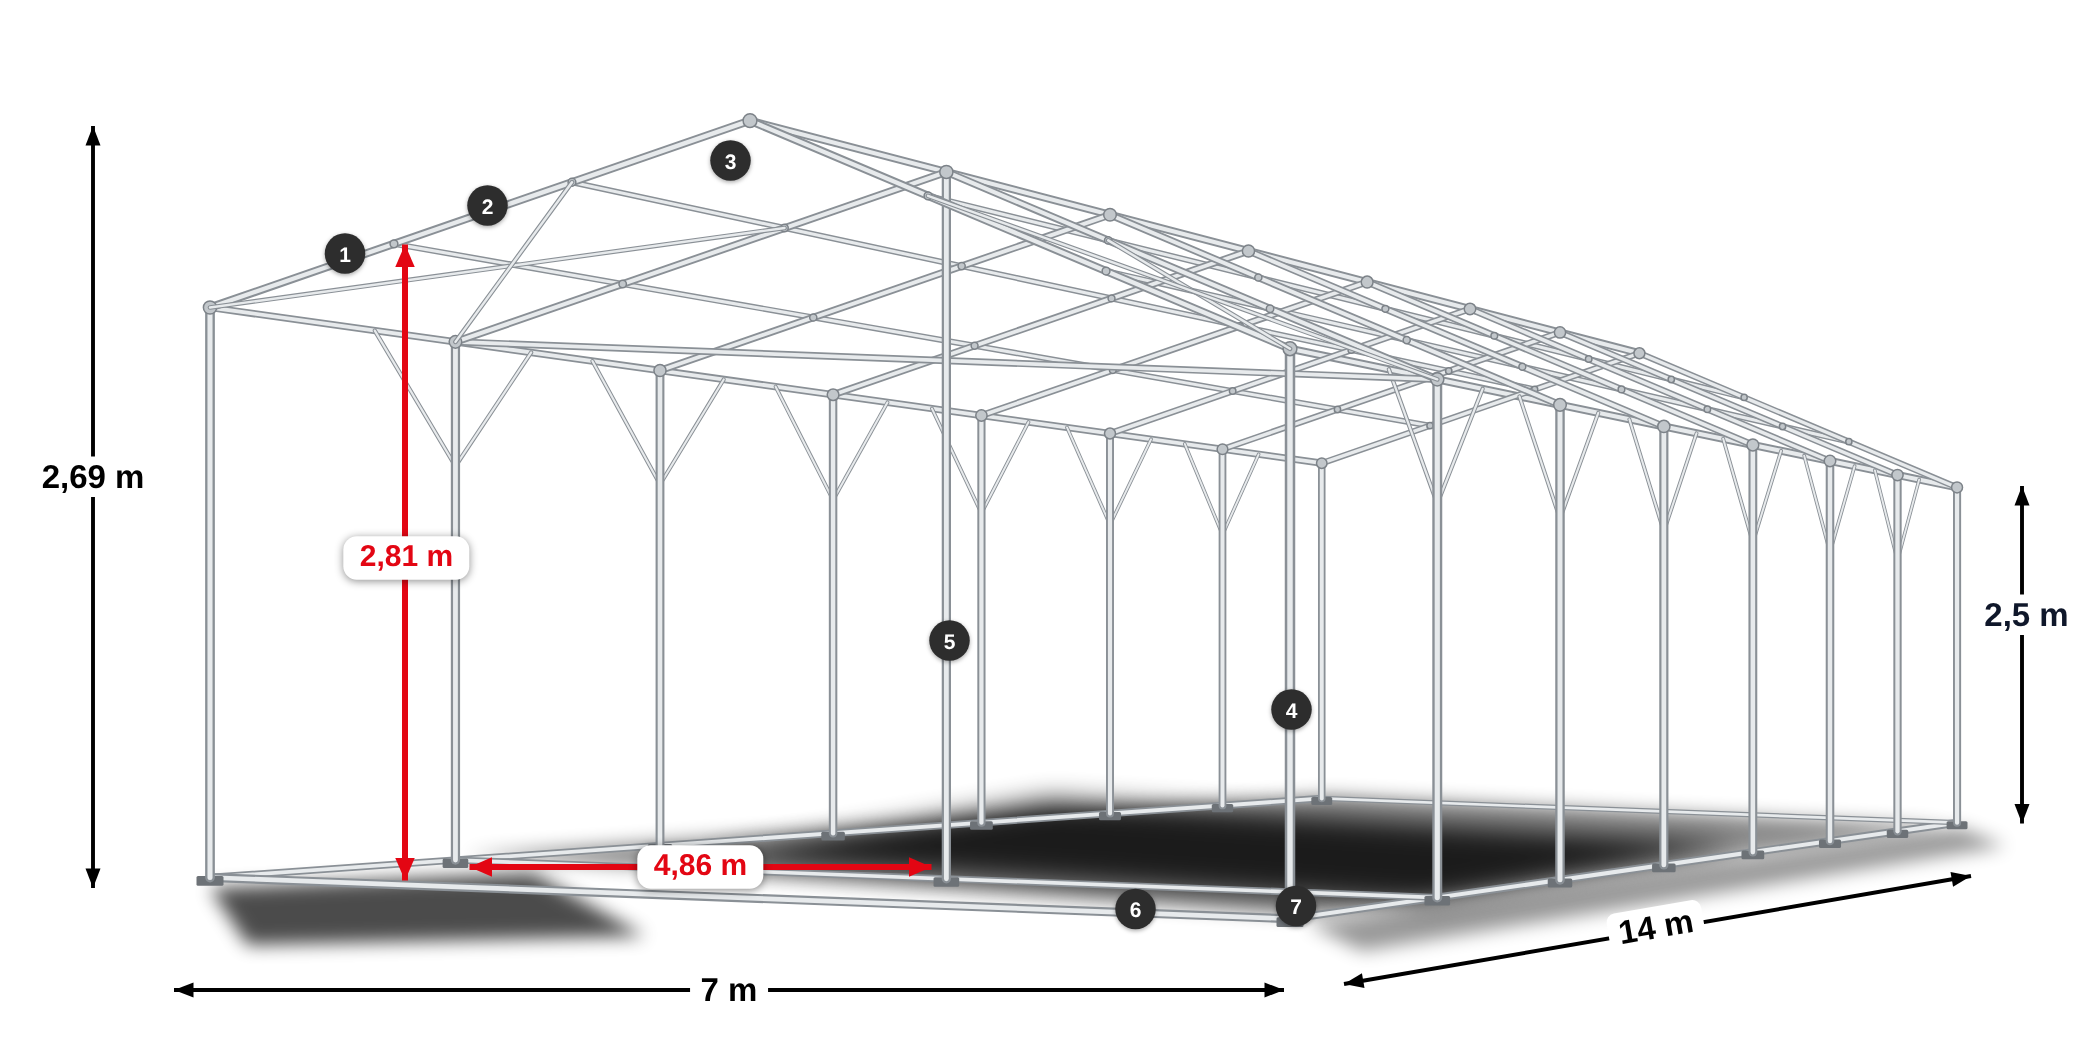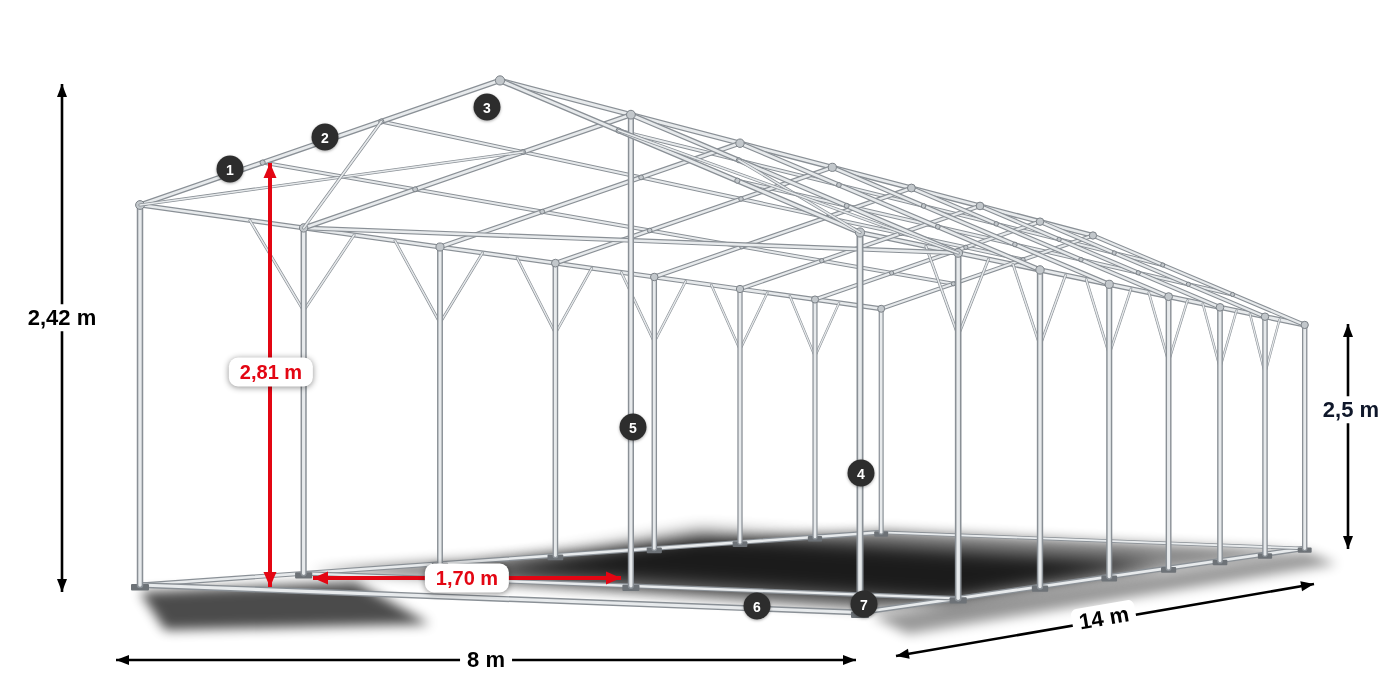--- a/index.html
+++ b/index.html
@@ -287,25 +287,25 @@
         <line x1="270" y1="163" x2="270" y2="587" stroke="#e30613" stroke-width="4"></line>
         <polygon points="270,587 263.5,572 276.5,572" fill="#e30613"></polygon>
         <polygon points="270,163 263.5,178 276.5,178" fill="#e30613"></polygon>
         <line x1="313" y1="578" x2="621" y2="578" stroke="#e30613" stroke-width="4"></line>
         <polygon points="621,578 606,584.5 606,571.5" fill="#e30613"></polygon>
         <polygon points="313,578 328,584.5 328,571.5" fill="#e30613"></polygon>
       </g>
     </svg>
 
   <div class="labels">
-    <div class="dim-chip" id="chip-total-height" style="color: rgb(0, 0, 0);">2,42 m</div>
+    <div class="dim-chip" id="chip-total-height" style="color: rgb(0, 0, 0);">2,69 m</div>
     <div class="dim-chip red" id="chip-entrance-height" style="color: rgb(227, 6, 19);">2,81 m</div>
     <div class="dim-chip" id="chip-side-height" style="color: #0f172a;">2,5 m</div>
-    <div class="dim-chip red" id="chip-entrance-width" style="color: rgb(227, 6, 19);">1,70 m</div>
-    <div class="dim-chip" id="chip-width" style="color: rgb(0, 0, 0);">8 m</div>
+    <div class="dim-chip red" id="chip-entrance-width" style="color: rgb(227, 6, 19);">4,86 m</div>
+    <div class="dim-chip" id="chip-width" style="color: rgb(0, 0, 0);">7 m</div>
     <div class="dim-chip" id="chip-length" style="color: rgb(0, 0, 0);">14 m</div>
 
     <div class="badge" id="badge-1" style="background: rgb(45, 45, 45); color: rgb(255, 255, 255);">1</div>
     <div class="badge" id="badge-2" style="background: rgb(45, 45, 45); color: rgb(255, 255, 255);">2</div>
     <div class="badge" id="badge-3" style="background: rgb(45, 45, 45); color: rgb(255, 255, 255);">3</div>
     <div class="badge" id="badge-4" style="background: rgb(45, 45, 45); color: rgb(255, 255, 255);">4</div>
     <div class="badge" id="badge-5" style="background: rgb(45, 45, 45); color: rgb(255, 255, 255);">5</div>
     <div class="badge" id="badge-6" style="background: rgb(45, 45, 45); color: rgb(255, 255, 255);">6</div>
     <div class="badge" id="badge-7" style="background: rgb(45, 45, 45); color: rgb(255, 255, 255);">7</div>
   </div>

